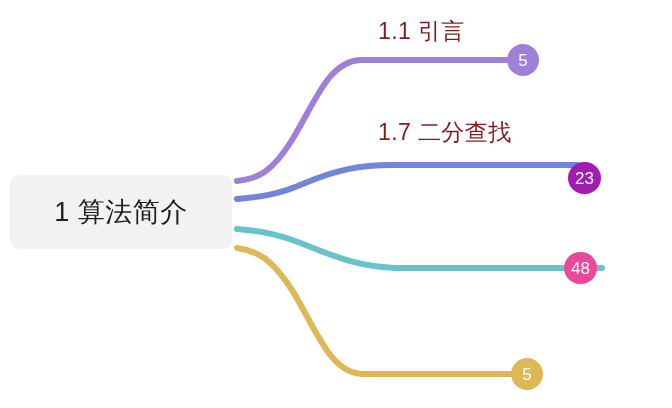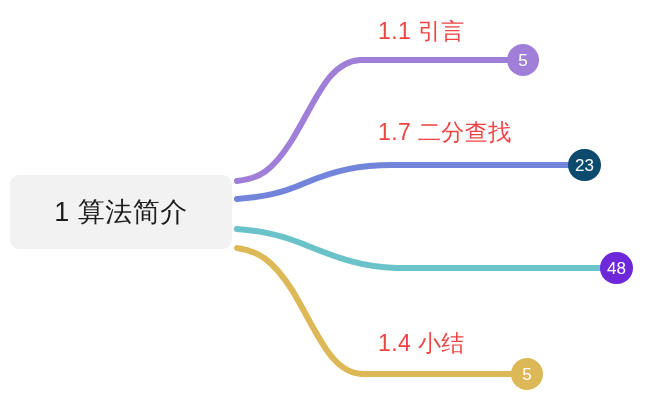--- a/index.html
+++ b/index.html
@@ -58,21 +58,21 @@
     color: #1d1d1f;
     letter-spacing: 0.5px;
     white-space: nowrap;
     line-height: 1;
   }
 
   
   .topic-label {
     position: absolute;
     font-size: 23px;
-    color: #ef4444;
+    color: #7f1d1d;
     white-space: nowrap;
     line-height: 1;
     letter-spacing: 0.4px;
   }
 
   
   .count-badge {
     position: absolute;
     height: 32px;
     min-width: 32px;
@@ -98,20 +98,19 @@
     <path stroke-width="6" d="M 237 229 C 262 231 282 235 308 246 C 338 258 362 267 396 268 L 602 268" stroke="#69c3c9"></path>
     <path stroke-width="6" d="M 237 248 C 258 251 272 259 292 290 C 316 329 330 373 362 374 L 516 374" stroke="#ddb857"></path>
   </svg>
 
   <div class="root-node" style="left: 10px; top: 175px; width: 222px; height: 74px; background: rgb(242, 242, 243);">
     <span class="root-node-label">1 算法简介</span>
   </div>
 
   <div class="topic-label" style="left:378px; top:20px;">1.1 引言</div>
   <div class="topic-label" style="left:378px; top:121px;">1.7 二分查找</div>
-  <div class="topic-label" style="left:378px; top:332px;">1.4 小结</div>
 
   <div class="count-badge" style="left: 507px; top: 44px; background: rgb(160, 127, 216);">5</div>
-  <div class="count-badge" style="left: 568px; top: 149px; background: #0c4a6e;">23</div>
-  <div class="count-badge" style="left: 600px; top: 252px; background: #6d28d9;">48</div>
+  <div class="count-badge" style="left: 568px; top: 162px; background: #a21caf;">23</div>
+  <div class="count-badge" style="left: 564px; top: 252px; background: #ec4899;">48</div>
   <div class="count-badge" style="left: 511px; top: 358px; background: rgb(221, 184, 87);">5</div>
 
 </div>
 
 </body></html>

